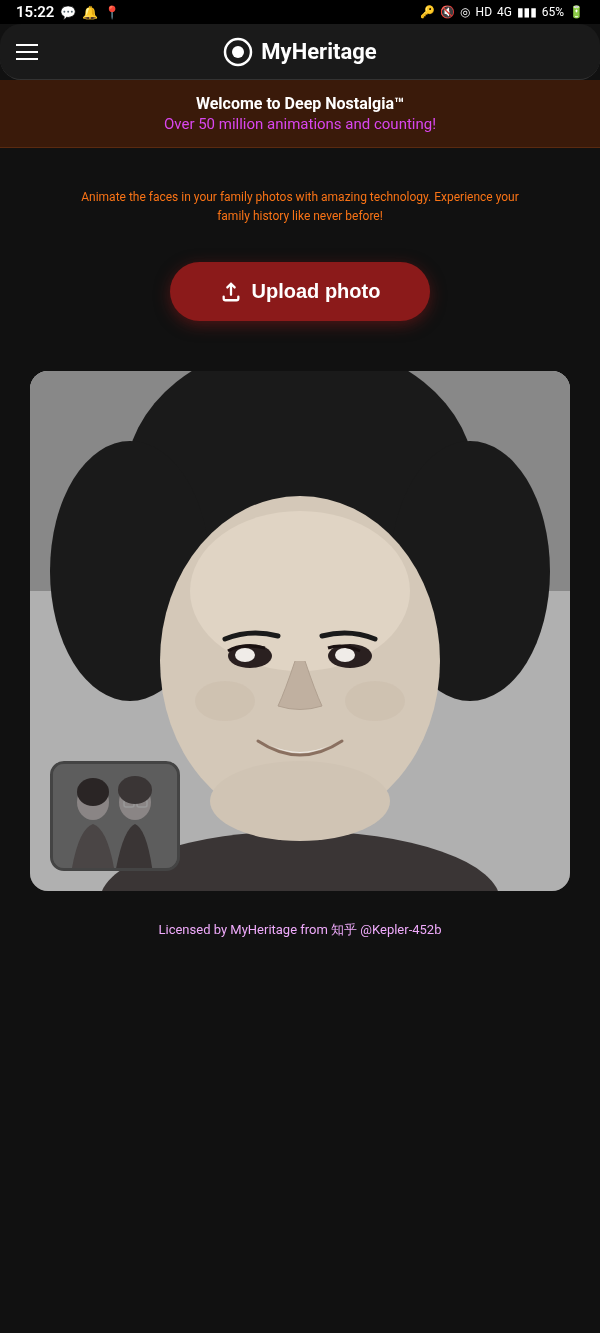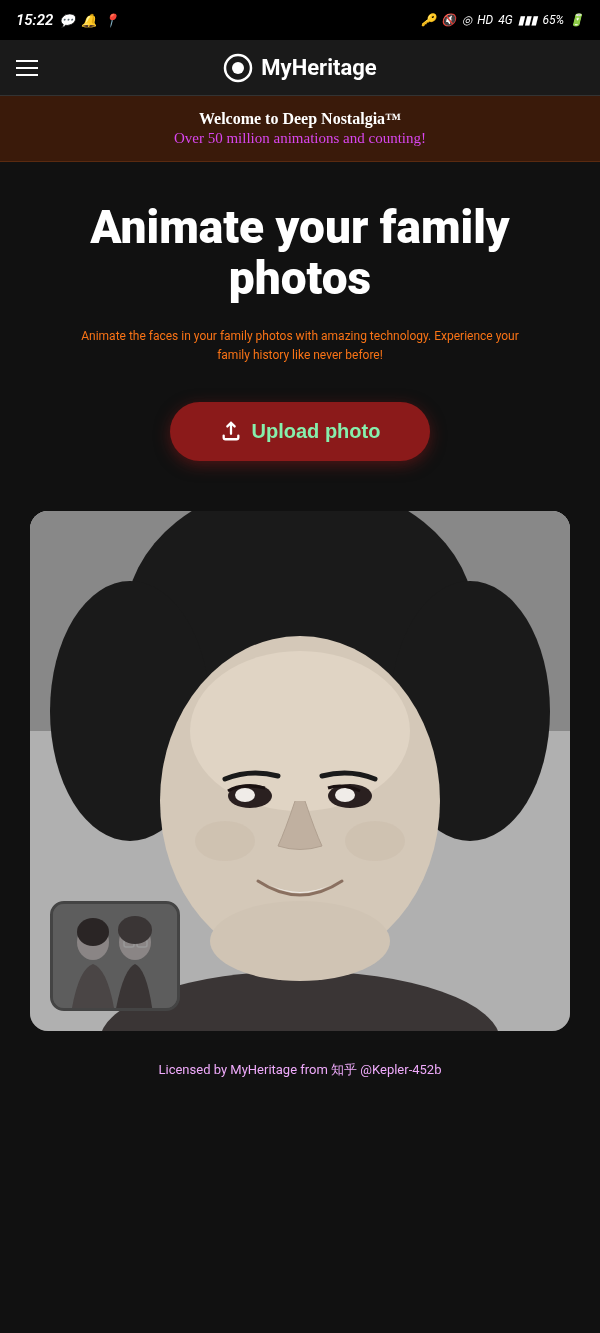--- a/index.html
+++ b/index.html
@@ -10,42 +10,42 @@
       min-height: 1333px;
       background: #111111;
       font-family: -apple-system, BlinkMacSystemFont, 'Segoe UI', Roboto, sans-serif;
       color: #ffffff;
       overflow-x: hidden;
     }
 
     
     .status-bar {
       background: #000000;
-      height: 40px;
+      height: 24px;
       display: flex;
       align-items: center;
       justify-content: space-between;
       padding: 0 16px;
       font-size: 13px;
       color: #ffffff;
-      font-style: italic;
     }
     .status-left { display: flex; align-items: center; gap: 6px; }
     .status-time { font-weight: 600; font-size: 15px; }
     .status-right { display: flex; align-items: center; gap: 5px; font-size: 12px; }
 
     
     .nav-bar {
       background: #1a1a1a;
       height: 56px;
       display: flex;
       align-items: center;
       justify-content: center;
       position: relative;
       border-bottom: 1px solid #333;
+      border-radius: 21px;
     }
     .nav-menu-icon {
       position: absolute;
       left: 16px;
       display: flex;
       flex-direction: column;
       gap: 5px;
       cursor: pointer;
     }
     .nav-menu-icon span {
@@ -66,21 +66,20 @@
       width: 30px;
       height: 30px;
     }
 
     
     .banner {
       background: #3a1a0a;
       padding: 14px 20px;
       text-align: center;
       border-bottom: 1px solid #5a2a10;
-      font-family: Liberation Serif, serif;
     }
     .banner-title {
       font-weight: 700;
       font-size: 16px;
       color: #ffffff;
     }
     .banner-subtitle {
       font-size: 15px;
       color: #d946ef;
       margin-top: 2px;
@@ -110,21 +109,21 @@
     }
 
     
     .upload-btn {
       background: #8b1a1a;
       border: none;
       border-radius: 50px;
       padding: 18px 50px;
       font-size: 20px;
       font-weight: 600;
-      color: #86efac;
+      color: #ffffff;
       cursor: pointer;
       display: inline-flex;
       align-items: center;
       gap: 10px;
       box-shadow: 0 4px 15px rgba(139, 26, 26, 0.5);
       justify-content: space-between;
     }
 
     
     .photo-section {
@@ -203,21 +202,20 @@
     <span>MyHeritage</span>
   </div>
 </div>
 
 <div class="banner">
   <div class="banner-title">Welcome to Deep Nostalgia™</div>
   <div class="banner-subtitle">Over 50 million animations and counting!</div>
 </div>
 
 <div class="hero">
-  <h1 class="hero-title">Animate your family photos</h1>
   <p class="hero-desc">Animate the faces in your family photos with amazing technology. Experience your family history like never before!</p>
   <button class="upload-btn">
     <svg width="22" height="22" viewBox="0 0 24 24" fill="none" xmlns="http://www.w3.org/2000/svg">
       <path d="M12 3L12 15M12 3L8 7M12 3L16 7" stroke="white" stroke-width="2.5" stroke-linecap="round" stroke-linejoin="round"></path>
       <path d="M4 17V19C4 20.1 4.9 21 6 21H18C19.1 21 20 20.1 20 19V17" stroke="white" stroke-width="2.5" stroke-linecap="round"></path>
     </svg>
     <span>Upload photo</span>
   </button>
 </div>
 

